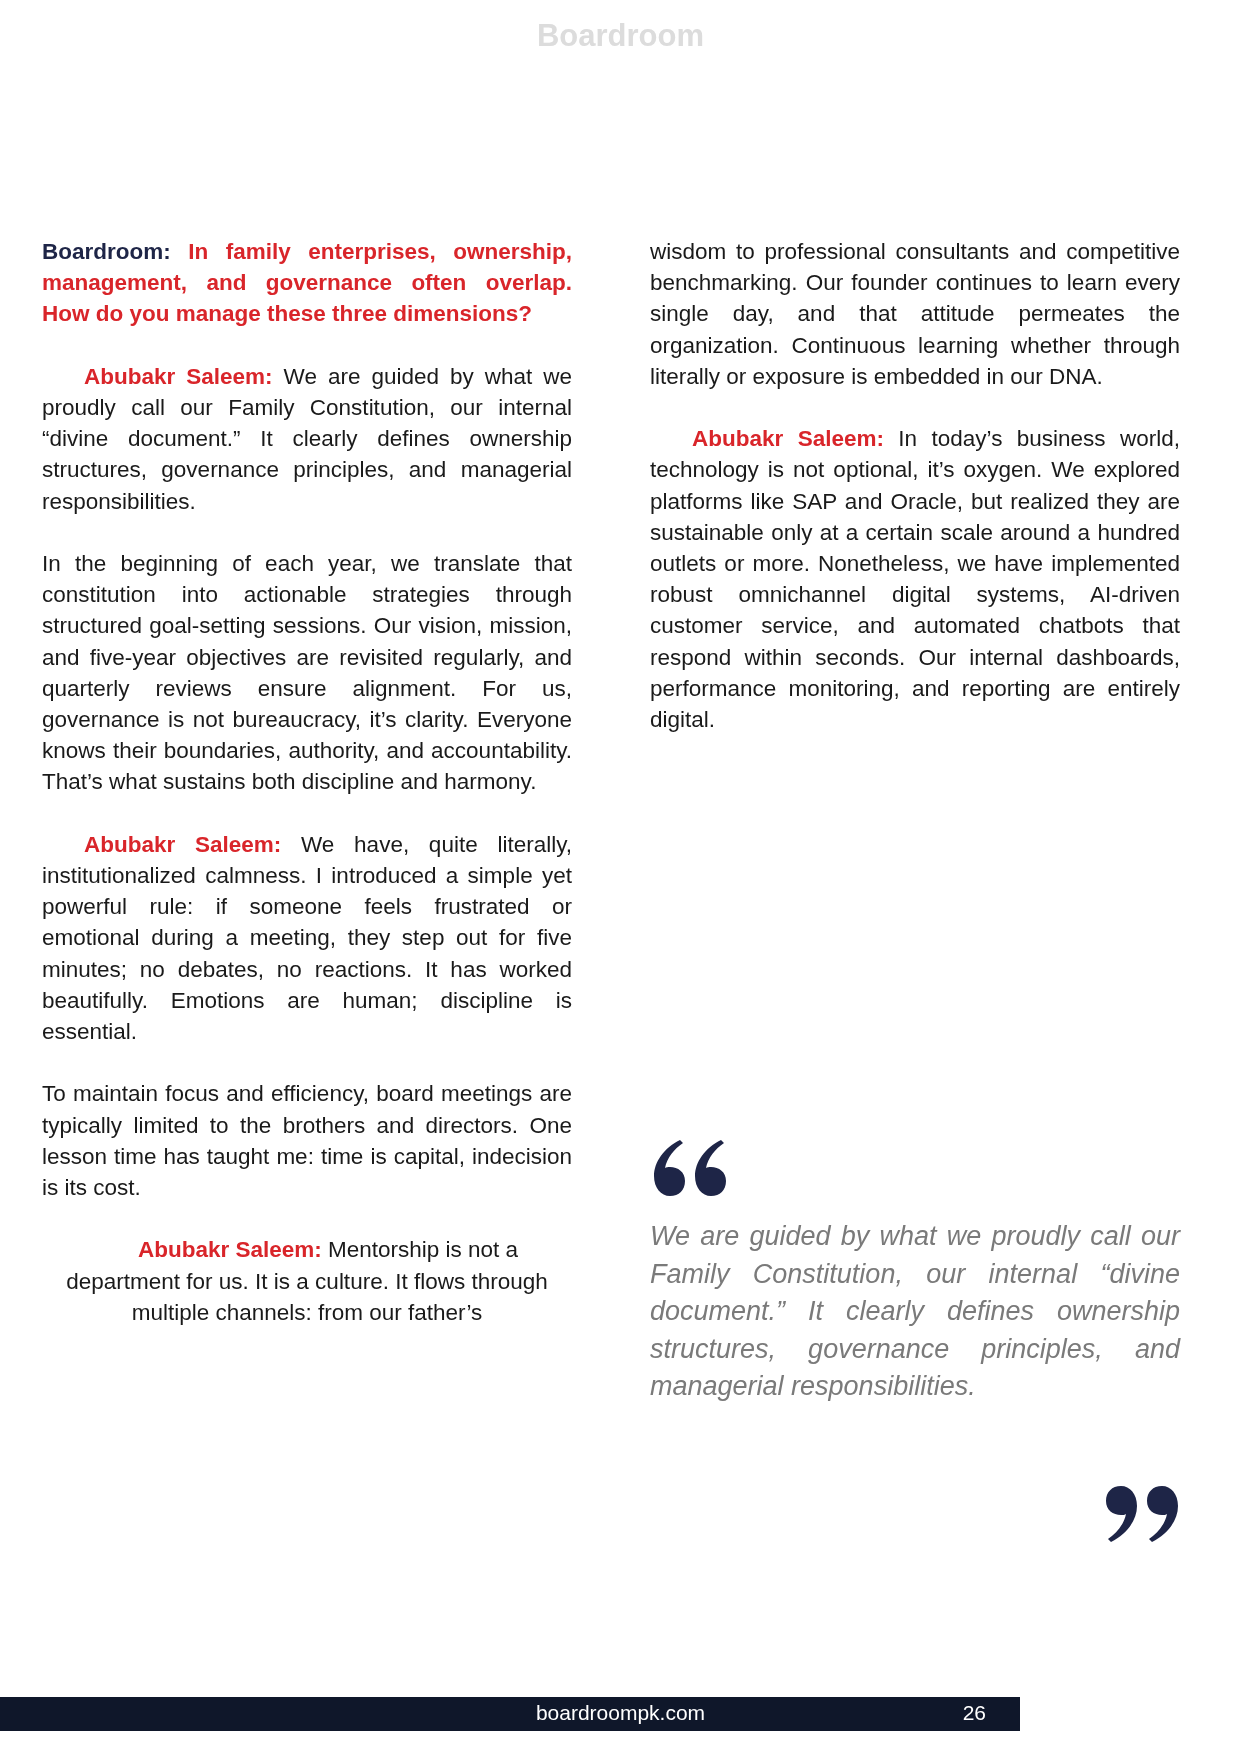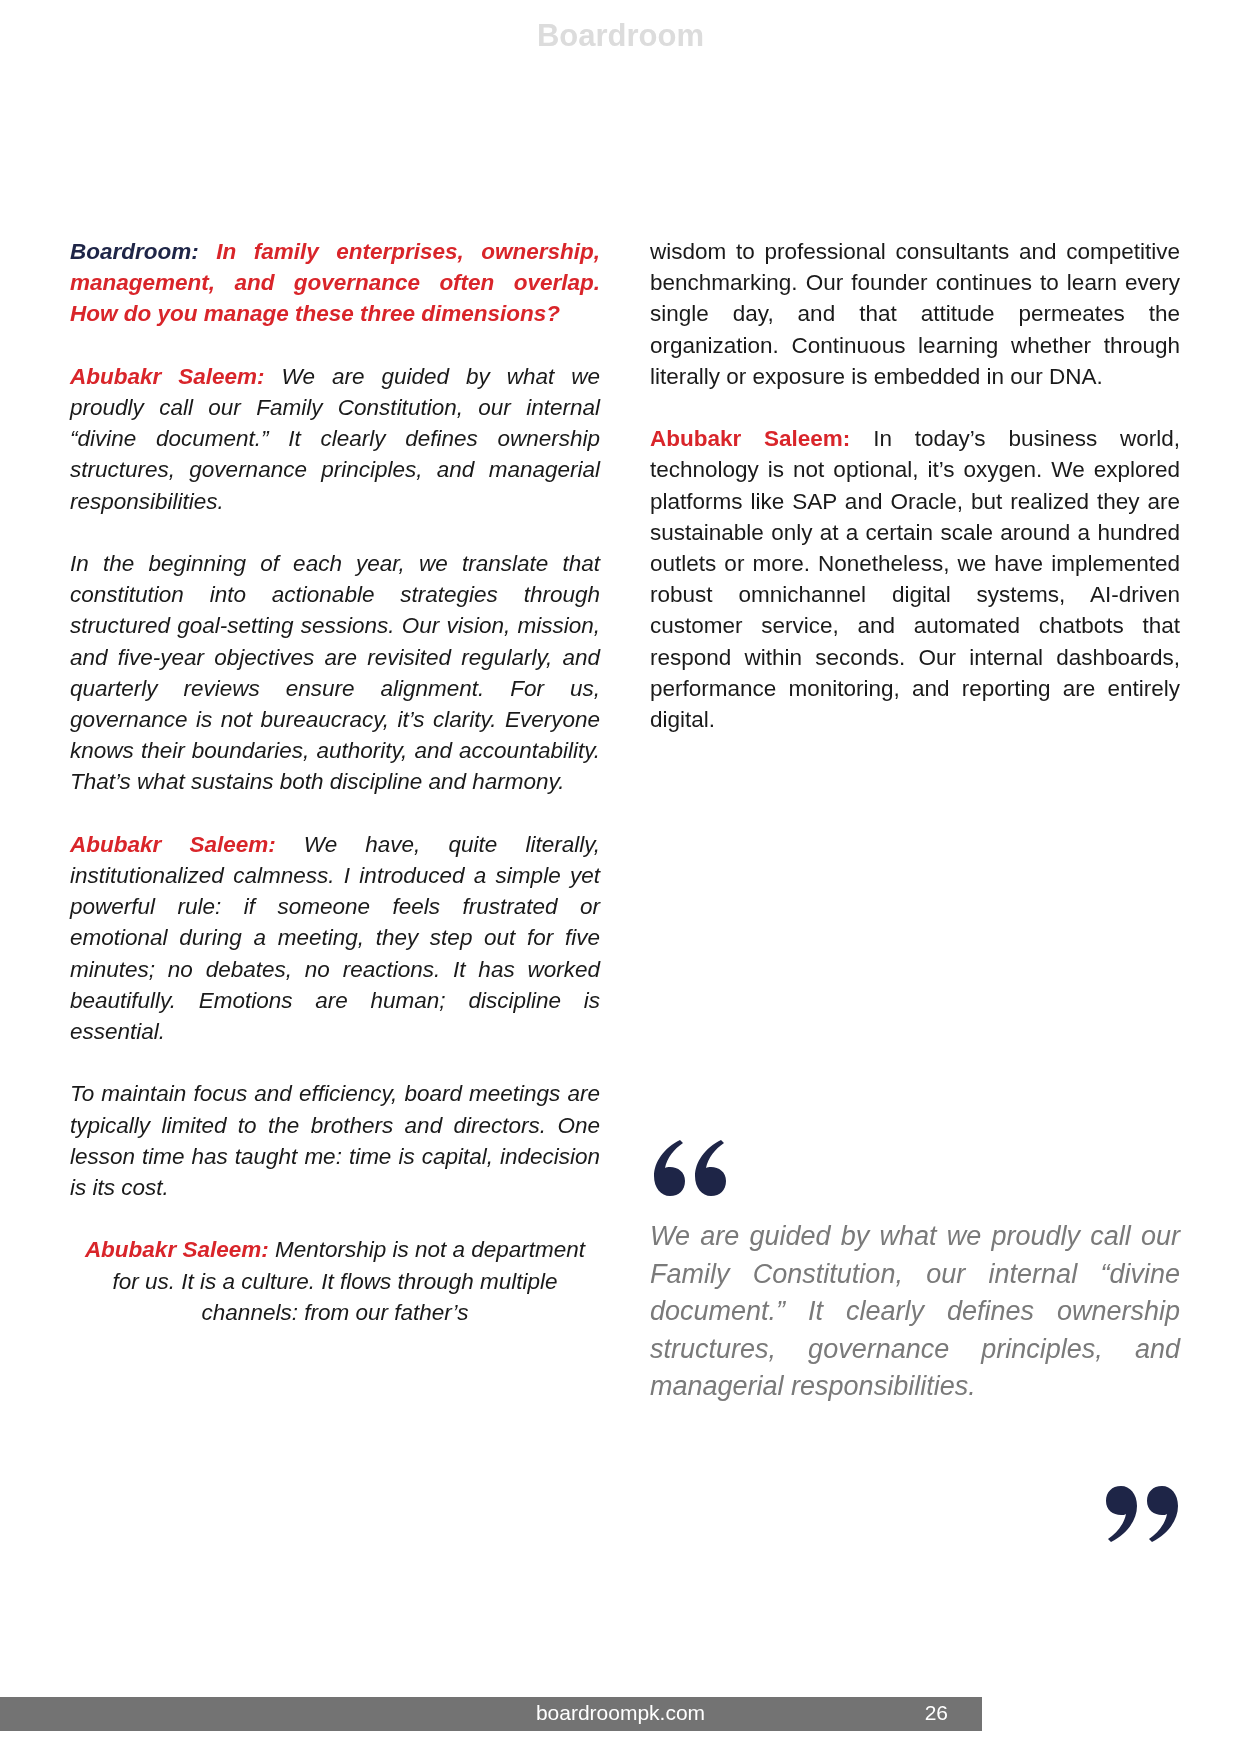--- a/index.html
+++ b/index.html
@@ -1,29 +1,29 @@
 <!DOCTYPE html>
 <html><head>
 <meta charset="utf-8">
 <style>
   html, body { margin:0; padding:0; background:#fff; }
   body { width:1241px; height:1754px; position:relative; overflow:hidden; font-family:"Liberation Sans", sans-serif; }
   .header { position:absolute; top:18px; left:0; width:1241px; text-align:center; font-size:31px; font-weight:bold; color:#dcdcdc; }
   .col { position:absolute; top:236px; width:530px; font-size:22.5px; line-height:31.2px; color:#1a1a1a; text-align:justify; }
-  .col.left { left:70px;font-style:italic; }
+  .col.left { left:42px; }
   .col.right { left:650px; }
   .col p { margin:0 0 31.2px 0; }
   .interviewer { color:#1e2547; font-weight:bold; }
   .question { color:#d9252a; font-weight:bold; }
-  .speaker { color:#d9252a; font-weight:bold; }
+  .speaker { color:#d9252a; font-weight:bold;margin-left:42px; }
   .quote-block { position:absolute; left:650px; top:1136px; width:530px; }
   .quote-open { width:80px; height:62px; display:block; }
   .quote-text { margin-top:20px; font-size:27px; line-height:37.5px; font-style:italic; color:#7a7a7a; text-align:justify; }
   .quote-close { position:absolute; left:1102px; top:1484px; width:80px; height:62px; }
-  .footer { position:absolute; left:0; top:1697px; width:982px; height:34px; background:#737373; color:#fff; }
+  .footer { position:absolute; left:0; top:1697px; width:982px; height:34px; background:#0f172a; color:#fff;padding-left:38px; }
   .footer .site { position:absolute; left:0; width:1241px; top:4px; text-align:center; font-size:21px; }
   .footer .page { position:absolute; right:34px; top:4px; font-size:21px;text-align:center; }
 </style>
 </head>
 <body>
 
 <div class="header">Boardroom</div>
 
 <div class="col left">
   <p><span class="interviewer">Boardroom:</span> <span class="question">In family enterprises, ownership, management, and governance often overlap. How do you manage these three dimensions?</span></p>

